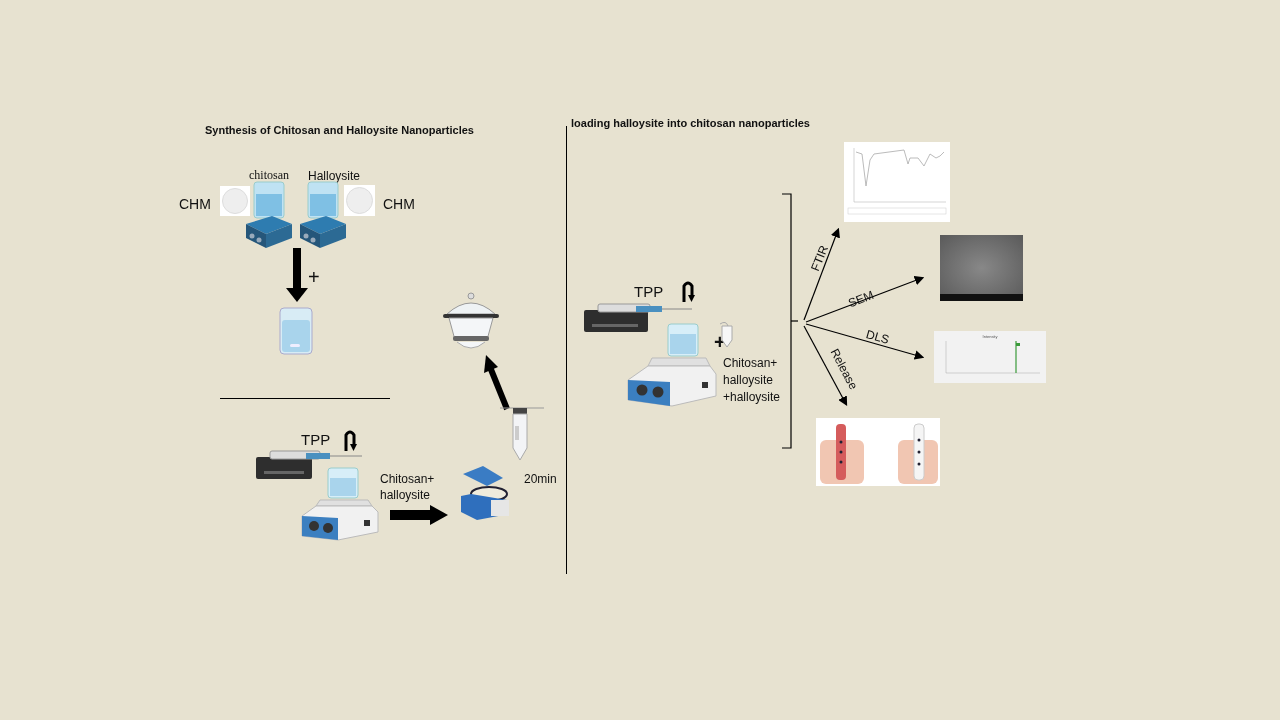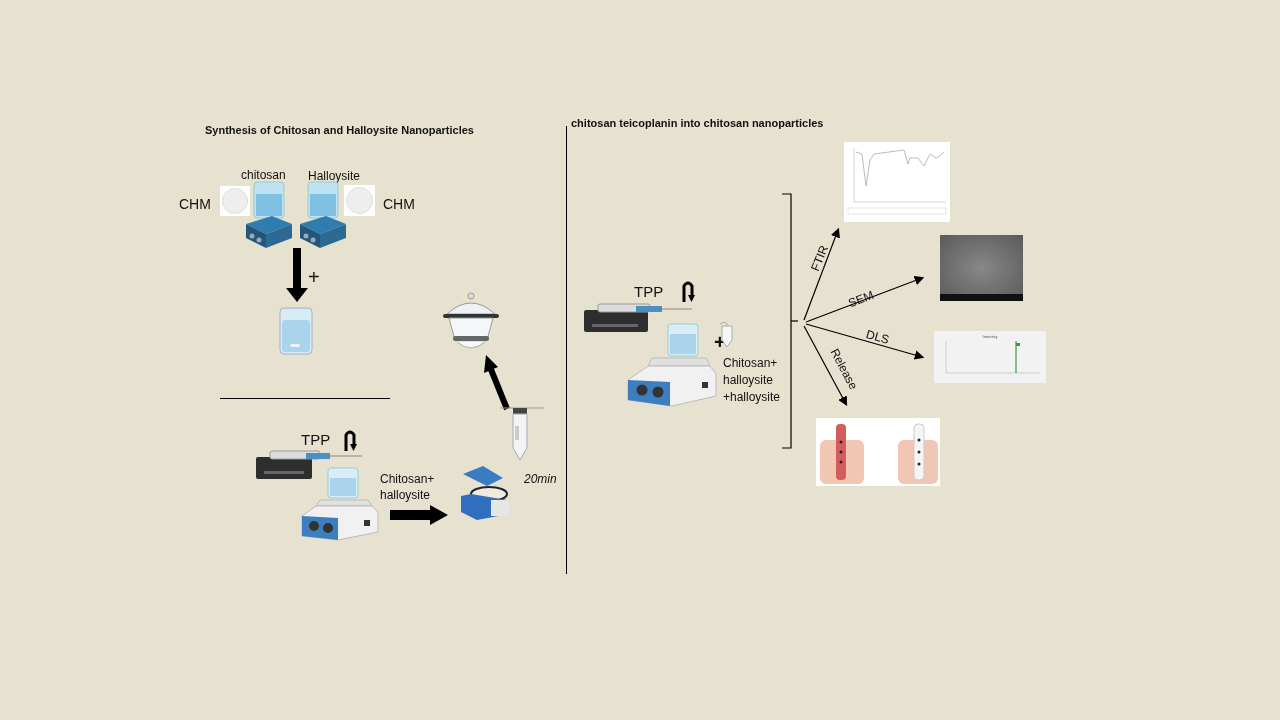--- a/index.html
+++ b/index.html
@@ -9,21 +9,21 @@
   .lbl{font-size:12px;white-space:nowrap;}
   .lbl-lg{font-size:15px;white-space:nowrap;}
   .white-box{background:#fff;}
   svg{overflow:visible;}
 </style>
 </head>
 <body>
 
 <div class="abs title" style="left:205px;top:124px;">Synthesis of Chitosan and Halloysite Nanoparticles</div>
 
-<div class="abs lbl" style="left:241px;top:168px;">chitosan</div>
+<div class="abs lbl" style="left:249px;top:168px;font-family:Liberation Serif, serif;">chitosan</div>
 <div class="abs lbl" style="left:308px;top:169px;">Halloysite</div>
 <div class="abs lbl-lg" style="left:179px;top:196px;font-size:14px;">CHM</div>
 <div class="abs lbl-lg" style="left:383px;top:196px;font-size:14px;">CHM</div>
 
 <div class="abs white-box" style="left:220px;top:186px;width:30px;height:30px;">
   <div style="margin:2px;width:26px;height:26px;border-radius:50%;background:#eee;border:1px solid #ddd;box-sizing:border-box;"></div>
 </div>
 <div class="abs white-box" style="left:344px;top:185px;width:31px;height:31px;">
   <div style="margin:2px;width:27px;height:27px;border-radius:50%;background:#eee;border:1px solid #ddd;box-sizing:border-box;"></div>
 </div>
@@ -76,21 +76,21 @@
   <line x1="27" y1="54" x2="10" y2="12" stroke="#000" stroke-width="6"></line>
   <polygon points="4,18 18,12 6,0" fill="#000"></polygon>
 </svg>
 
 <svg class="abs" style="left:500px;top:406px;" width="44" height="56">
   <line x1="0" y1="2" x2="44" y2="2" stroke="#999" stroke-width="1"></line>
   <rect x="13" y="2" width="14" height="6" fill="#444"></rect>
   <path d="M13,8 L27,8 L27,42 L20,54 L13,42 Z" fill="#f3f4f6" stroke="#aaa"></path>
   <rect x="15" y="20" width="4" height="14" fill="#ccc"></rect>
 </svg>
-<div class="abs lbl" style="left:524px;top:472px;font-style:italic;">20min</div>
+<div class="abs lbl" style="left:524px;top:472px;">20min</div>
 
 <div class="abs lbl-lg" style="left:301px;top:431px;font-size:15px;">TPP</div>
 <svg class="abs" style="left:343px;top:429px;" width="14" height="24">
   <path d="M3,22 L3,6 Q7,0 11,6 L11,16" fill="none" stroke="#000" stroke-width="3"></path>
   <polygon points="7,15 14,15 10.5,22" fill="#000"></polygon>
 </svg>
 <svg class="abs" style="left:256px;top:447px;" width="110" height="34">
   <rect x="0" y="10" width="56" height="22" rx="2" fill="#2e2e2e"></rect>
   <rect x="8" y="24" width="40" height="3" fill="#666"></rect>
   <rect x="14" y="4" width="50" height="8" rx="2" fill="#ddd" stroke="#999"></rect>
@@ -117,21 +117,21 @@
 </svg>
 <svg class="abs" style="left:457px;top:466px;" width="56" height="56">
   <path d="M6,8 L26,0 L46,12 L30,20 Z" fill="#3a7cc4"></path>
   <ellipse cx="32" cy="28" rx="18" ry="7" fill="#f0ecdc" stroke="#223" stroke-width="2"></ellipse>
   <path d="M4,30 L14,28 L50,34 L52,48 L20,54 L4,46 Z" fill="#2f6fbd"></path>
   <rect x="34" y="34" width="18" height="16" fill="#e6e6e6"></rect>
 </svg>
 
 <div class="abs" style="left:566px;top:126px;width:1px;height:448px;background:#000;"></div>
 
-<div class="abs title" style="left:571px;top:117px;">chitosan teicoplanin into chitosan nanoparticles</div>
+<div class="abs title" style="left:571px;top:117px;">loading halloysite into chitosan nanoparticles</div>
 
 <div class="abs lbl-lg" style="left:634px;top:283px;font-size:15px;">TPP</div>
 <svg class="abs" style="left:681px;top:280px;" width="14" height="24">
   <path d="M3,22 L3,6 Q7,0 11,6 L11,16" fill="none" stroke="#000" stroke-width="3"></path>
   <polygon points="7,15 14,15 10.5,22" fill="#000"></polygon>
 </svg>
 <svg class="abs" style="left:584px;top:300px;" width="110" height="34">
   <rect x="0" y="10" width="64" height="22" rx="2" fill="#2e2e2e"></rect>
   <rect x="8" y="24" width="46" height="3" fill="#666"></rect>
   <rect x="14" y="4" width="52" height="8" rx="2" fill="#ddd" stroke="#999"></rect>

